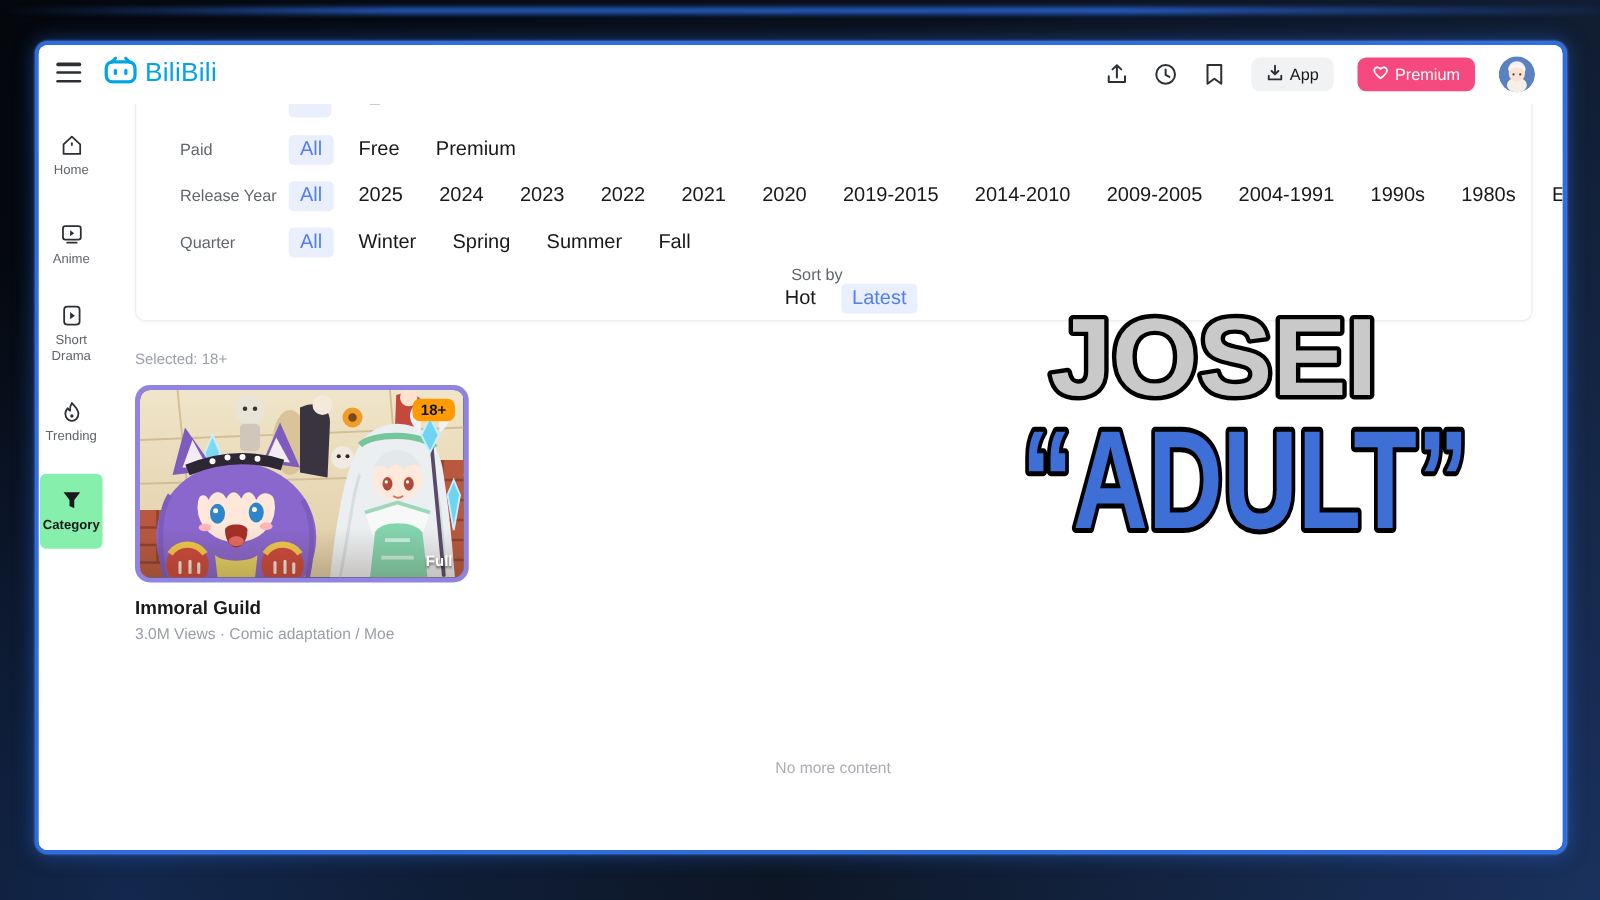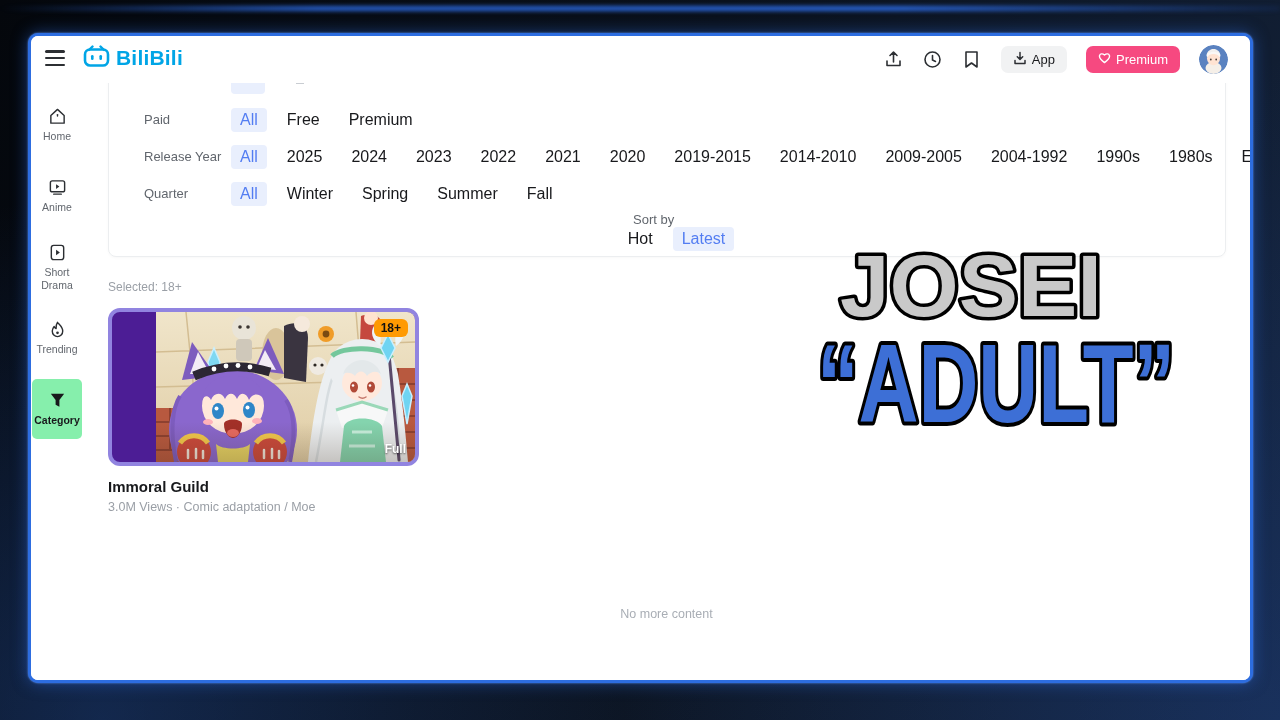--- a/index.html
+++ b/index.html
@@ -17,21 +17,21 @@
 
   .window{position:absolute;left:28px;top:33px;width:1219px;height:644px;z-index:2;
     background:#fff;border:3px solid #2d6de0;border-radius:10px;overflow:hidden;
     box-shadow:0 0 16px rgba(45,110,230,.5),0 0 2px #6ea0ff;}
 
   
   .header{position:absolute;top:0;left:0;right:0;height:47px;background:#fff;z-index:30;}
   .hamburger{position:absolute;left:14px;top:14px;width:20px;height:16px;display:flex;flex-direction:column;justify-content:space-between;cursor:pointer;}
   .hamburger span{height:2.5px;background:#2c2f33;border-radius:2px;}
   .logo{position:absolute;left:52px;top:9px;display:flex;align-items:center;gap:6px;cursor:pointer;}
-  .logo-text{font-size:21px;font-weight:bold;color:#00a5e6;letter-spacing:.2px;}
+  .logo-text{font-size:21px;font-weight:normal;color:#00a5e6;letter-spacing:.2px;}
   .search{position:absolute;left:299px;top:8px;width:486px;height:31px;background:#f1f2f3;border-radius:8px;display:flex;align-items:center;padding:0 12px;box-sizing:border-box;}
   .search input{border:none;background:transparent;outline:none;font-size:13px;color:#3a3f45;margin-left:8px;width:100%;font-family:inherit;}
   .search input::placeholder{color:#9499a0;}
   .h-right{position:absolute;right:22px;top:0;height:47px;display:flex;align-items:center;gap:19px;}
   .h-icon{width:20px;height:20px;display:flex;align-items:center;justify-content:center;cursor:pointer;}
   .btn-app{display:flex;align-items:center;gap:5px;background:#f1f2f3;border-radius:7px;height:27px;padding:0 12px;font-size:13px;color:#18191c;cursor:pointer;}
   .btn-premium{display:flex;align-items:center;gap:5px;background:#f64980;border-radius:7px;height:27px;padding:0 12px;font-size:13px;color:#fff;cursor:pointer;}
   .avatar{width:29px;height:29px;border-radius:50%;overflow:hidden;cursor:pointer;}
 
   
@@ -55,21 +55,21 @@
   .row-year{top:116px;}
   .row-quarter{top:153px;}
   .row-sort{top:190px;flex-direction:column;}
   .clip-chip{width:34px;height:22px;background:#e9effd;border-radius:4px;margin-left:87px;}
   .clip-dash{width:8px;height:2px;background:#c9cdd2;margin-left:31px;}
 
   .selected-note{position:absolute;left:25px;top:197px;font-size:12px;color:#9a9fa6;}
 
   
   .card{position:absolute;left:25px;top:225px;width:267px;cursor:pointer;}
-  .thumb{position:relative;width:259px;height:150px;border:4px solid #9184e0;border-radius:12px;overflow:hidden;background:#4c1d95;padding-left:44px;}
+  .thumb{position:relative;width:259px;height:150px;border:4px solid #9184e0;border-radius:12px;overflow:hidden;background:#0f172a;}
   .thumb svg.art{display:block;}
   .badge-18{position:absolute;top:7px;right:7px;background:#ff9a02;color:#111;font-weight:bold;font-size:12px;padding:2px 7px;border-radius:6px;}
   .tag-full{position:absolute;bottom:6px;right:9px;color:#fff;font-weight:bold;font-size:12px;text-shadow:0 1px 2px rgba(0,0,0,.6);margin-left:23px;}
   .card-title{margin-top:12px;font-size:15px;font-weight:bold;color:#18191c;}
   .card-meta{margin-top:5px;font-size:12.5px;color:#9a9fa6;}
 
   .end-note{position:absolute;left:0;right:0;top:524px;text-align:center;font-size:12.5px;color:#a9aeb5;}
 
   
   .meme{position:absolute;left:806px;top:244px;width:390px;height:205px;z-index:40;pointer-events:none;}
@@ -215,21 +215,21 @@
         <span class="fopt sel">All</span>
             <span class="fopt">2025</span>
             <span class="fopt">2024</span>
             <span class="fopt">2023</span>
             <span class="fopt">2022</span>
             <span class="fopt">2021</span>
             <span class="fopt">2020</span>
             <span class="fopt">2019-2015</span>
             <span class="fopt">2014-2010</span>
             <span class="fopt">2009-2005</span>
-            <span class="fopt">2004-1992</span>
+            <span class="fopt">2004-1991</span>
             <span class="fopt">1990s</span>
             <span class="fopt">1980s</span>
             <span class="fopt">Earlier</span>
           </div>
       </div>
 
       <div class="frow row-quarter">
         <span class="flabel">Quarter</span>
         <div class="fopts">
 

